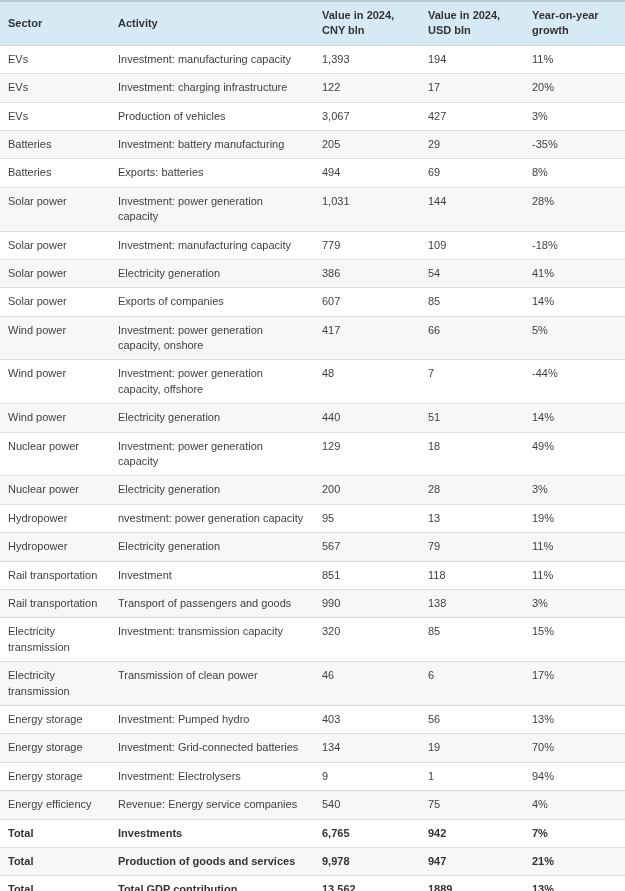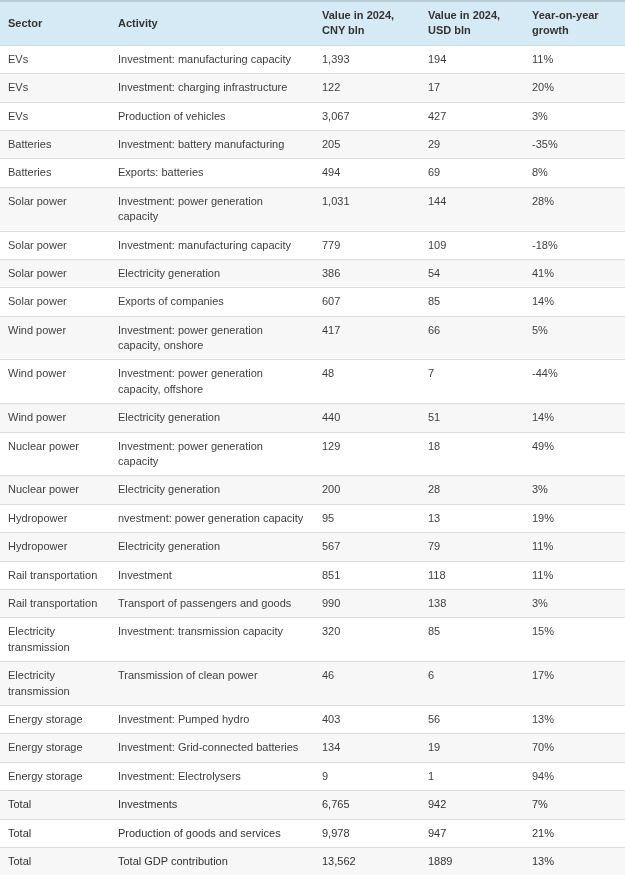--- a/index.html
+++ b/index.html
@@ -36,21 +36,21 @@
     line-height: 1.4;
     border-top: 1px solid #dddddd;
   }
   tbody tr:first-child td {
     border-top: none;
   }
   tbody tr:nth-child(even) {
     background: #f7f7f7;
   }
   tbody tr.total-row td {
-    font-weight: 400;
+    font-weight: 700;
     color: #333333;
   }
 </style>
 </head>
 <body>
 
 <table class="data-table">
   <colgroup>
     <col style="width:110px">
     <col style="width:204px">
@@ -222,20 +222,27 @@
         <td>19</td>
         <td>70%</td>
       </tr>
       <tr>
         <td>Energy storage</td>
         <td>Investment: Electrolysers</td>
         <td>9</td>
         <td>1</td>
         <td>94%</td>
       </tr>
+      <tr>
+        <td>Energy efficiency</td>
+        <td>Revenue: Energy service companies</td>
+        <td>540</td>
+        <td>75</td>
+        <td>4%</td>
+      </tr>
       <tr class="total-row">
         <td>Total</td>
         <td>Investments</td>
         <td>6,765</td>
         <td>942</td>
         <td>7%</td>
       </tr>
       <tr class="total-row">
         <td>Total</td>
         <td>Production of goods and services</td>

